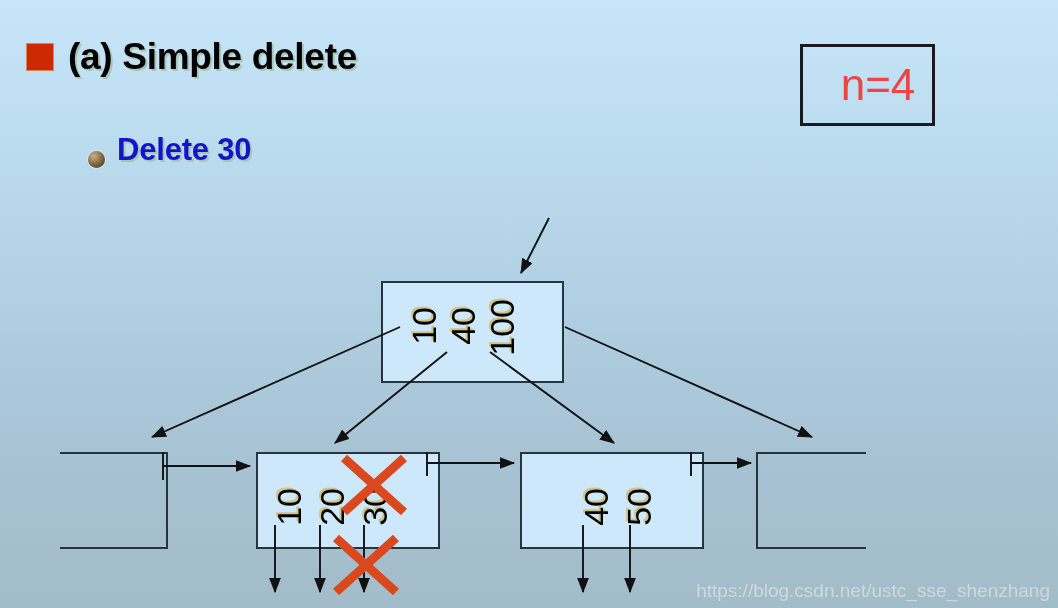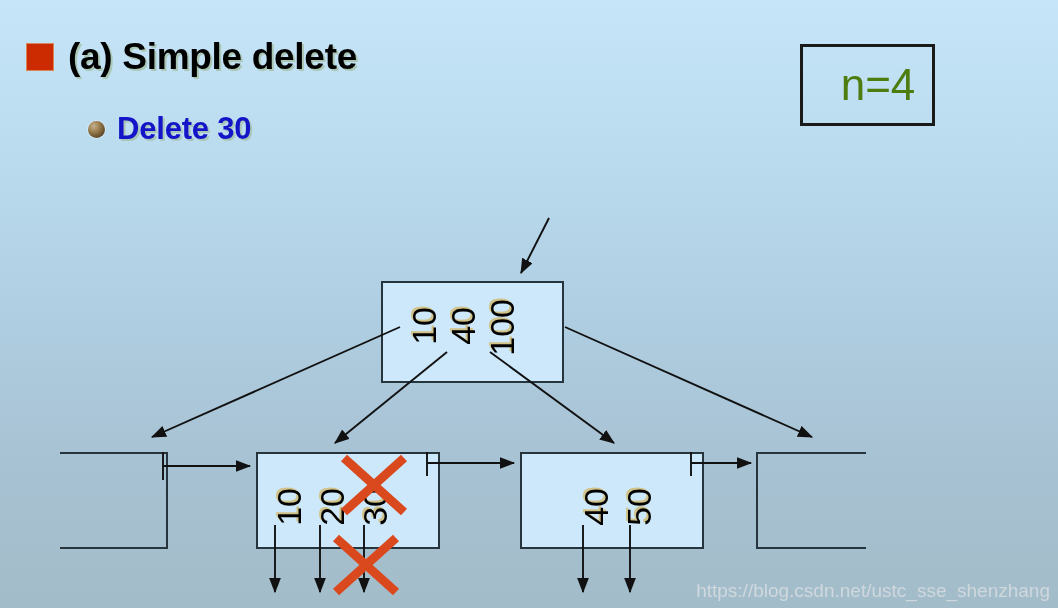--- a/index.html
+++ b/index.html
@@ -20,21 +20,21 @@
     inset: 0;
   }
 
   
   .bullet-row {
     position: absolute;
     display: flex;
     align-items: center;
   }
   #title-row { left: 26px; top: 36px; }
-  #sub-row   { left: 88px; top: 111px; }
+  #sub-row   { left: 88px; top: 132px; align-items: flex-end; }
 
   .sq-bullet {
     width: 26px;
     height: 26px;
     background: #cc2a00;
     border: 1px solid #d9845a;
     margin-right: 14px;
     flex: none;
   }
   .sphere-bullet {
@@ -71,21 +71,21 @@
     width: 129px;
     height: 76px;
     border: 3px solid #1a1a1a;
     background: transparent;
     display: flex;
     align-items: center;
     justify-content: center;
   }
   #nbox-text {
     font-size: 44px;
-    color: #4d7c0f;
+    color: #ef4444;
     font-family: "Liberation Sans", sans-serif;
     letter-spacing: 0px;
     line-height: 1;
     margin-left: 21px;
   }
 
   
   .node {
     position: absolute;
     background: #cde8fb;

